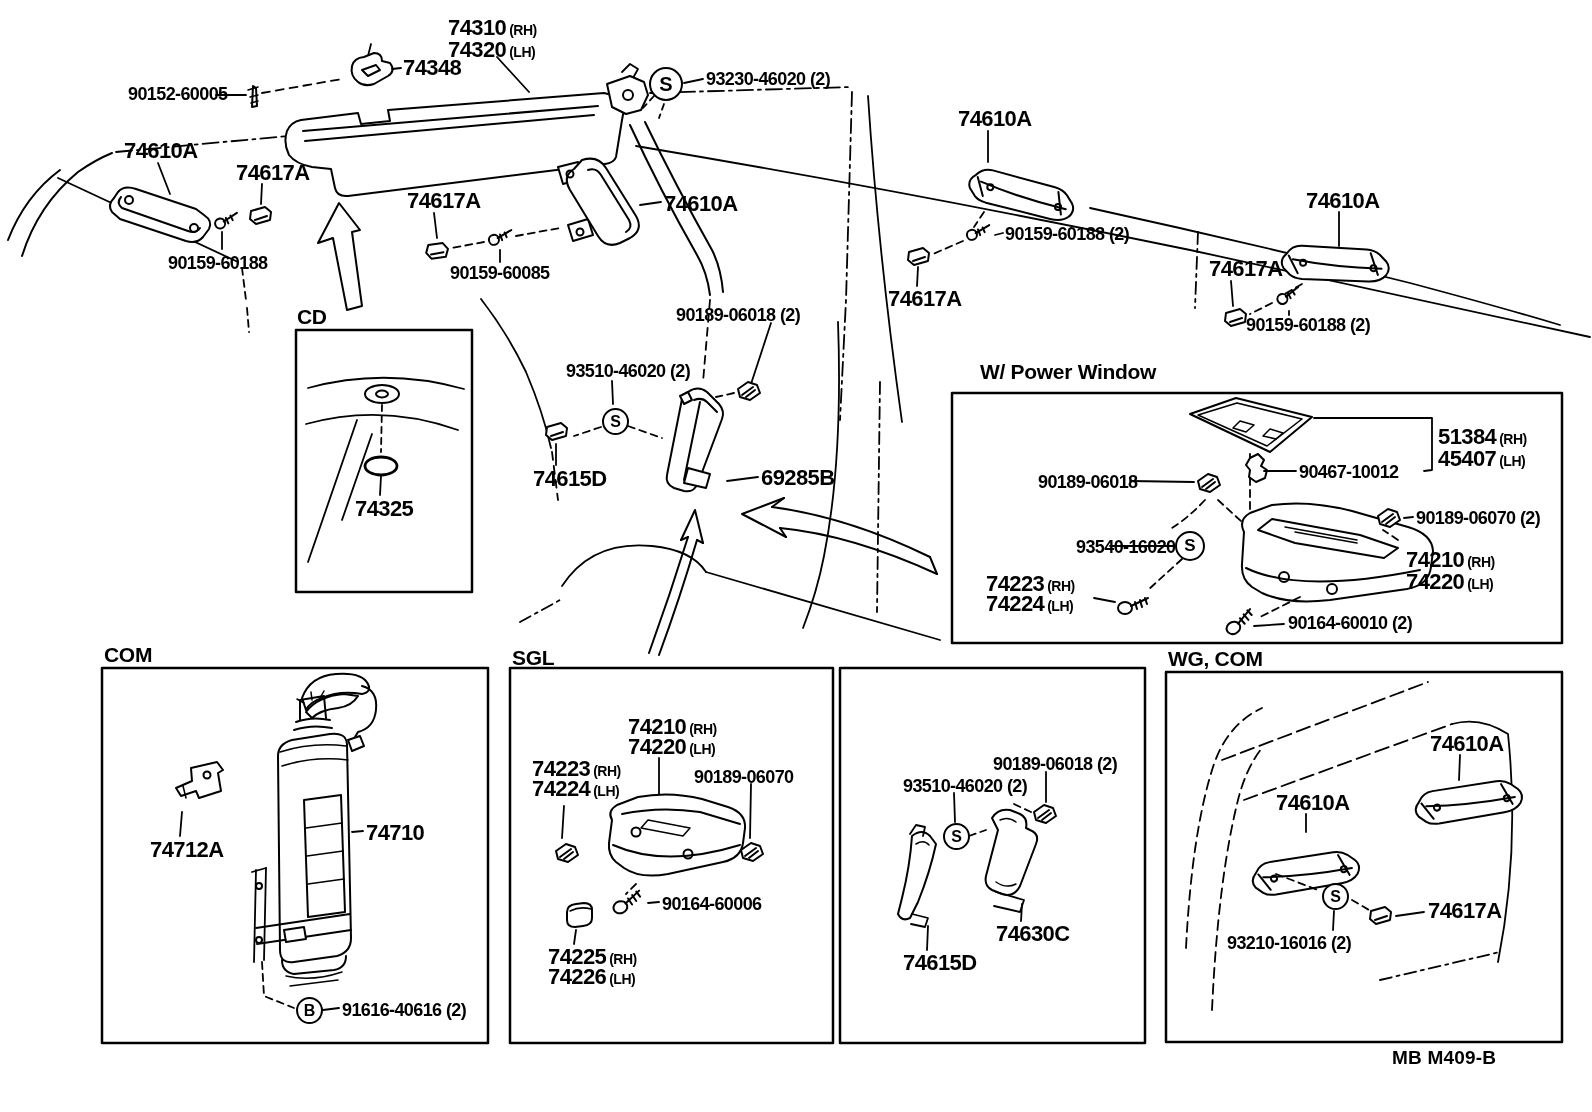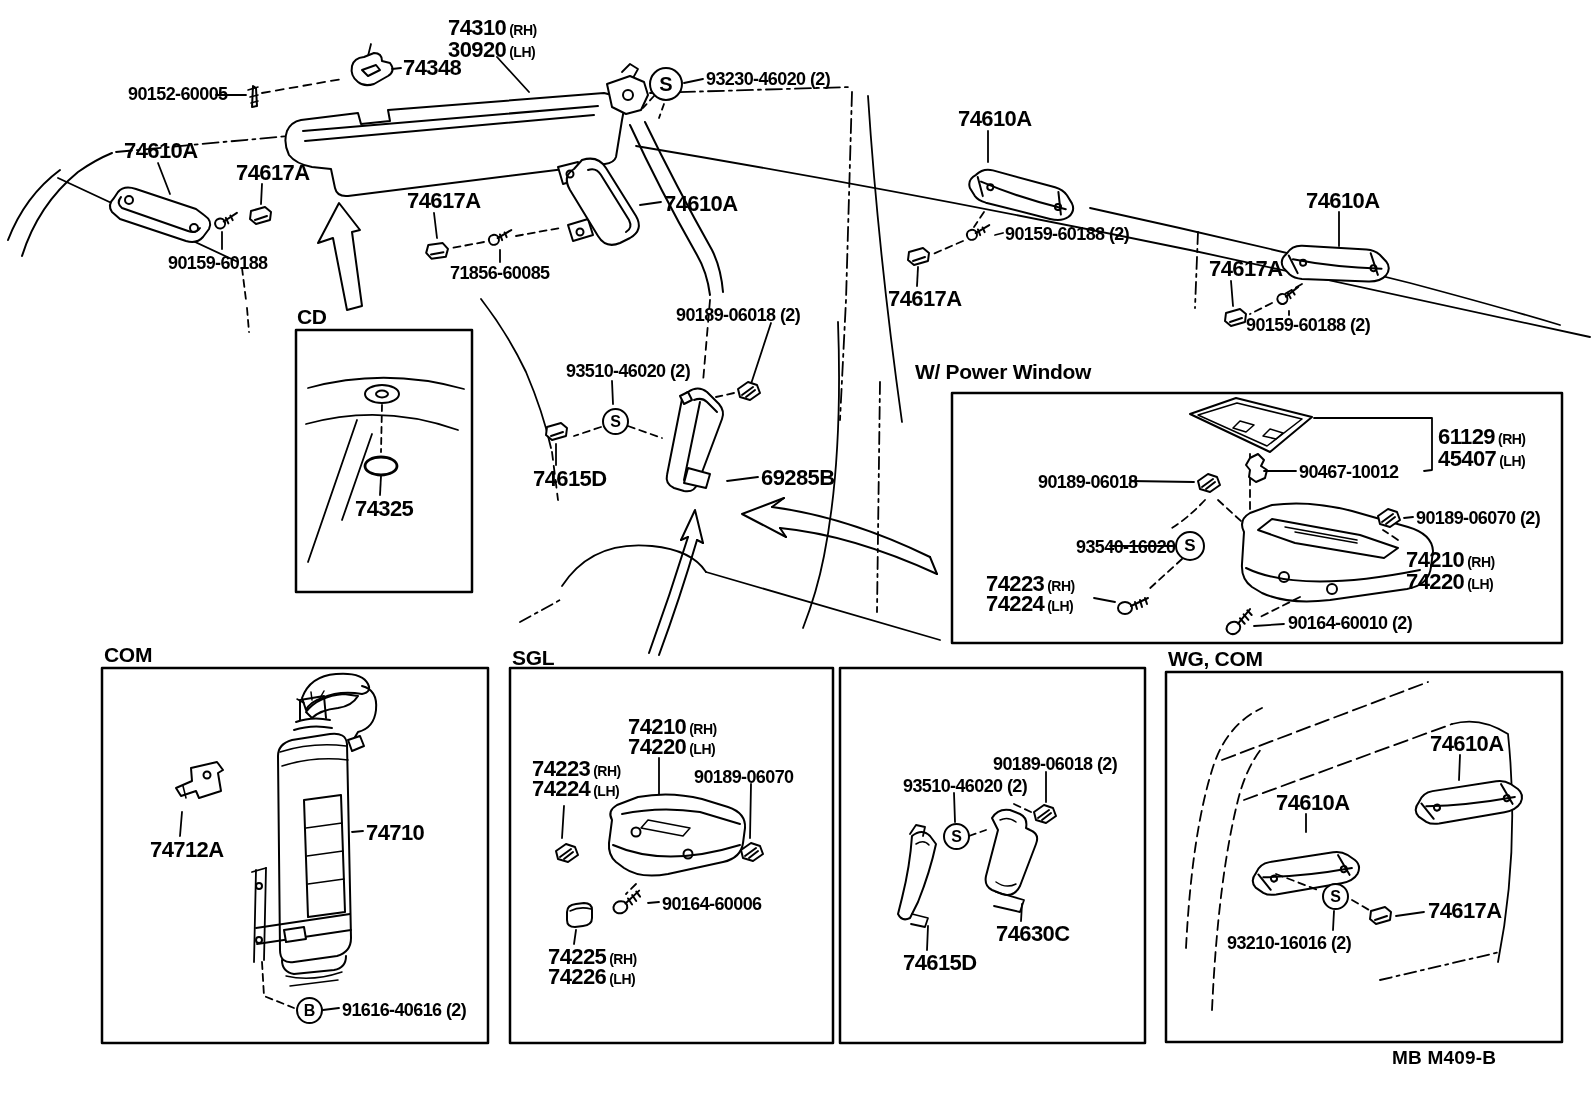--- a/index.html
+++ b/index.html
@@ -347,48 +347,48 @@
       <span>S</span>
     </div>
 <div class="marker" style="left:1322px;top:883px;width:27px;height:27px;font-size:16px">
       <span>S</span>
     </div>
 <div class="marker" style="left:296px;top:997px;width:27px;height:27px;font-size:16px">
       <span>B</span>
     </div>
 
 <div class="title" style="left:297px;top:306px">CD</div>
-<div class="title" style="left:915px;top:361px">W/ Power Window</div>
+<div class="title" style="left:980px;top:361px">W/ Power Window</div>
 <div class="title" style="left:104px;top:644px">COM</div>
 <div class="title" style="left:512px;top:647px">SGL</div>
 <div class="title" style="left:1168px;top:648px">WG, COM</div>
 
 <div class="lbl num" style="left:128px;top:85px"><span class="t">90152-60005</span></div>
 <div class="lbl" style="left:403px;top:57px"><span class="t">74348</span></div>
 <div class="lbl" style="left:448px;top:17px"><span class="t">74310</span><span class="s">(RH)</span></div>
-<div class="lbl" style="left:448px;top:39px"><span class="t">30920</span><span class="s">(LH)</span></div>
+<div class="lbl" style="left:448px;top:39px"><span class="t">74320</span><span class="s">(LH)</span></div>
 <div class="lbl num" style="left:706px;top:70px"><span class="t">93230-46020 (2)</span></div>
 <div class="lbl" style="left:124px;top:140px"><span class="t">74610A</span></div>
 <div class="lbl" style="left:236px;top:162px"><span class="t">74617A</span></div>
 <div class="lbl num" style="left:168px;top:254px"><span class="t">90159-60188</span></div>
 <div class="lbl" style="left:407px;top:190px"><span class="t">74617A</span></div>
-<div class="lbl num" style="left:450px;top:264px"><span class="t">71856-60085</span></div>
+<div class="lbl num" style="left:450px;top:264px"><span class="t">90159-60085</span></div>
 <div class="lbl" style="left:664px;top:193px"><span class="t">74610A</span></div>
 <div class="lbl" style="left:958px;top:108px"><span class="t">74610A</span></div>
 <div class="lbl num" style="left:1005px;top:225px"><span class="t">90159-60188 (2)</span></div>
 <div class="lbl" style="left:888px;top:288px"><span class="t">74617A</span></div>
 <div class="lbl" style="left:1306px;top:190px"><span class="t">74610A</span></div>
 <div class="lbl" style="left:1209px;top:258px"><span class="t">74617A</span></div>
 <div class="lbl num" style="left:1246px;top:316px"><span class="t">90159-60188 (2)</span></div>
 <div class="lbl" style="left:355px;top:498px"><span class="t">74325</span></div>
 <div class="lbl num" style="left:676px;top:306px"><span class="t">90189-06018 (2)</span></div>
 <div class="lbl num" style="left:566px;top:362px"><span class="t">93510-46020 (2)</span></div>
 <div class="lbl" style="left:533px;top:468px"><span class="t">74615D</span></div>
 <div class="lbl" style="left:761px;top:467px"><span class="t">69285B</span></div>
-<div class="lbl" style="left:1438px;top:426px"><span class="t">61129</span><span class="s">(RH)</span></div>
+<div class="lbl" style="left:1438px;top:426px"><span class="t">51384</span><span class="s">(RH)</span></div>
 <div class="lbl" style="left:1438px;top:448px"><span class="t">45407</span><span class="s">(LH)</span></div>
 <div class="lbl num" style="left:1299px;top:463px"><span class="t">90467-10012</span></div>
 <div class="lbl num" style="left:1038px;top:473px"><span class="t">90189-06018</span></div>
 <div class="lbl num" style="left:1416px;top:509px"><span class="t">90189-06070 (2)</span></div>
 <div class="lbl num" style="left:1076px;top:538px"><span class="t">93540-16020</span></div>
 <div class="lbl" style="left:1406px;top:549px"><span class="t">74210</span><span class="s">(RH)</span></div>
 <div class="lbl" style="left:1406px;top:571px"><span class="t">74220</span><span class="s">(LH)</span></div>
 <div class="lbl" style="left:986px;top:573px"><span class="t">74223</span><span class="s">(RH)</span></div>
 <div class="lbl" style="left:986px;top:593px"><span class="t">74224</span><span class="s">(LH)</span></div>
 <div class="lbl num" style="left:1288px;top:614px"><span class="t">90164-60010 (2)</span></div>

